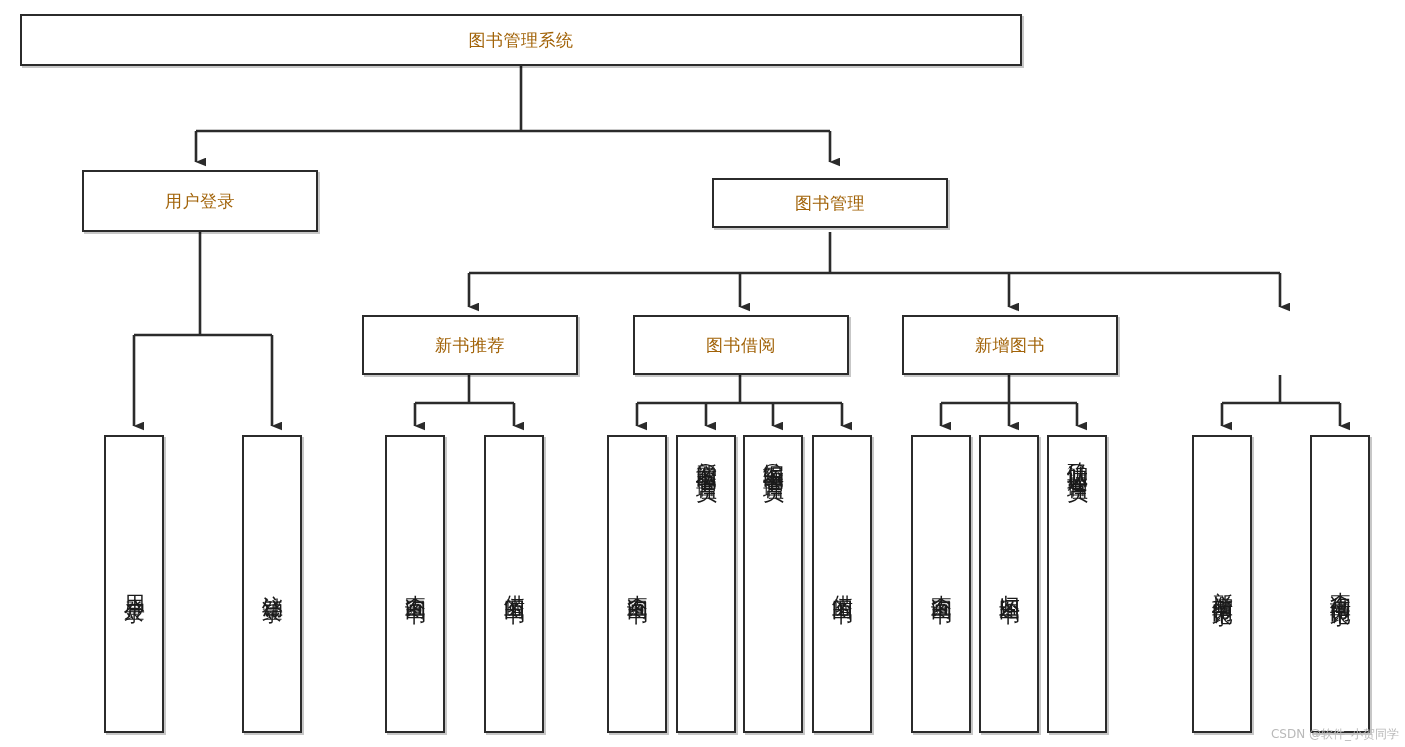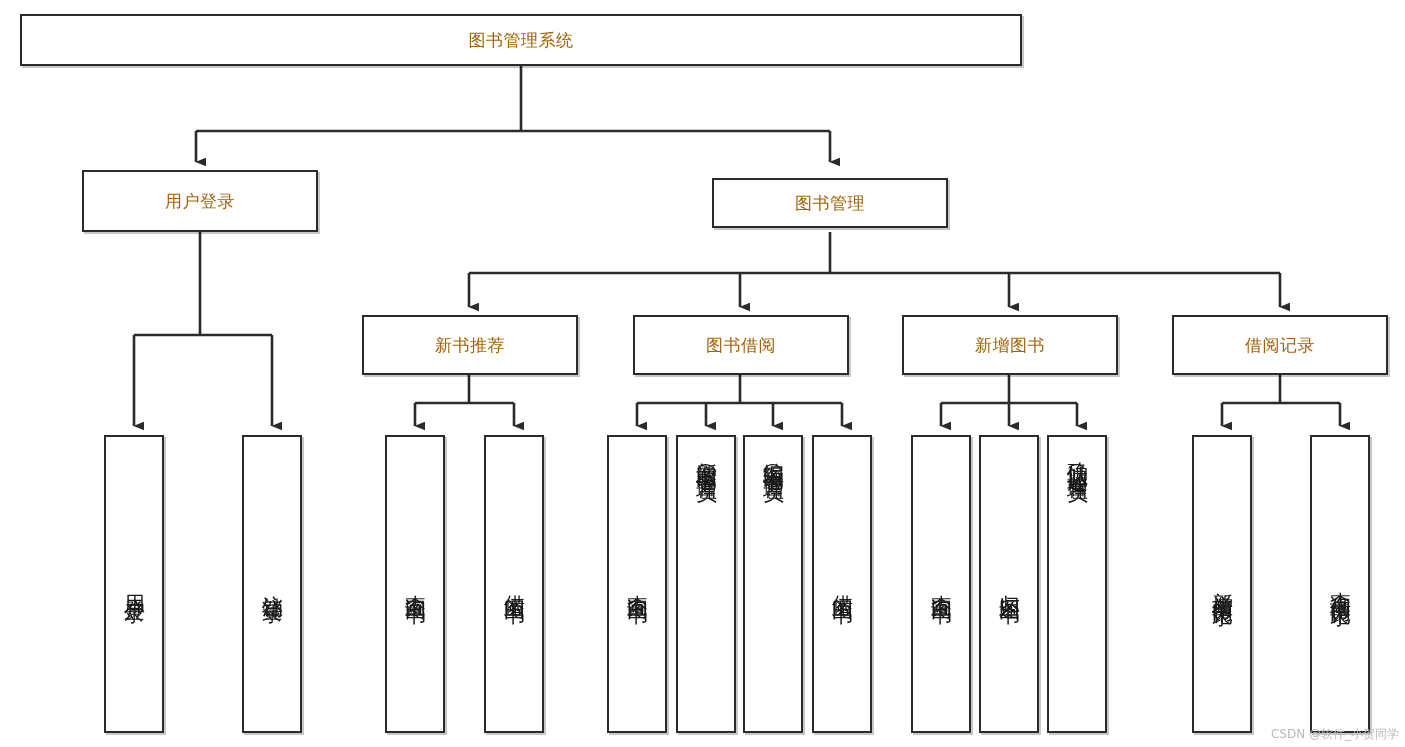--- a/index.html
+++ b/index.html
@@ -140,23 +140,20 @@
 
   <div class="node-box" style="left:362px; top:315px; width:216px; height:60px;">
     <span class="node-label-h">新书推荐</span>
   </div>
   <div class="node-box" style="left:633px; top:315px; width:216px; height:60px;justify-content:center;">
     <span class="node-label-h">图书借阅</span>
   </div>
   <div class="node-box" style="left:902px; top:315px; width:216px; height:60px;">
     <span class="node-label-h">新增图书</span>
   </div>
-  <div class="node-box" style="left:1172px; top:315px; width:216px; height:60px;">
-    <span class="node-label-h">借阅记录</span>
-  </div>
 
   <div class="node-box leaf centered" style="left:104px; top:435px; width:60px; height:298px;">
     <span class="node-label-v">用户登录</span>
   </div>
   <div class="node-box leaf centered" style="left:242px; top:435px; width:60px; height:298px;">
     <span class="node-label-v">注销登录</span>
   </div>
 
   <div class="node-box leaf centered" style="left:385px; top:435px; width:60px; height:298px;">
     <span class="node-label-v">查询图书</span>

